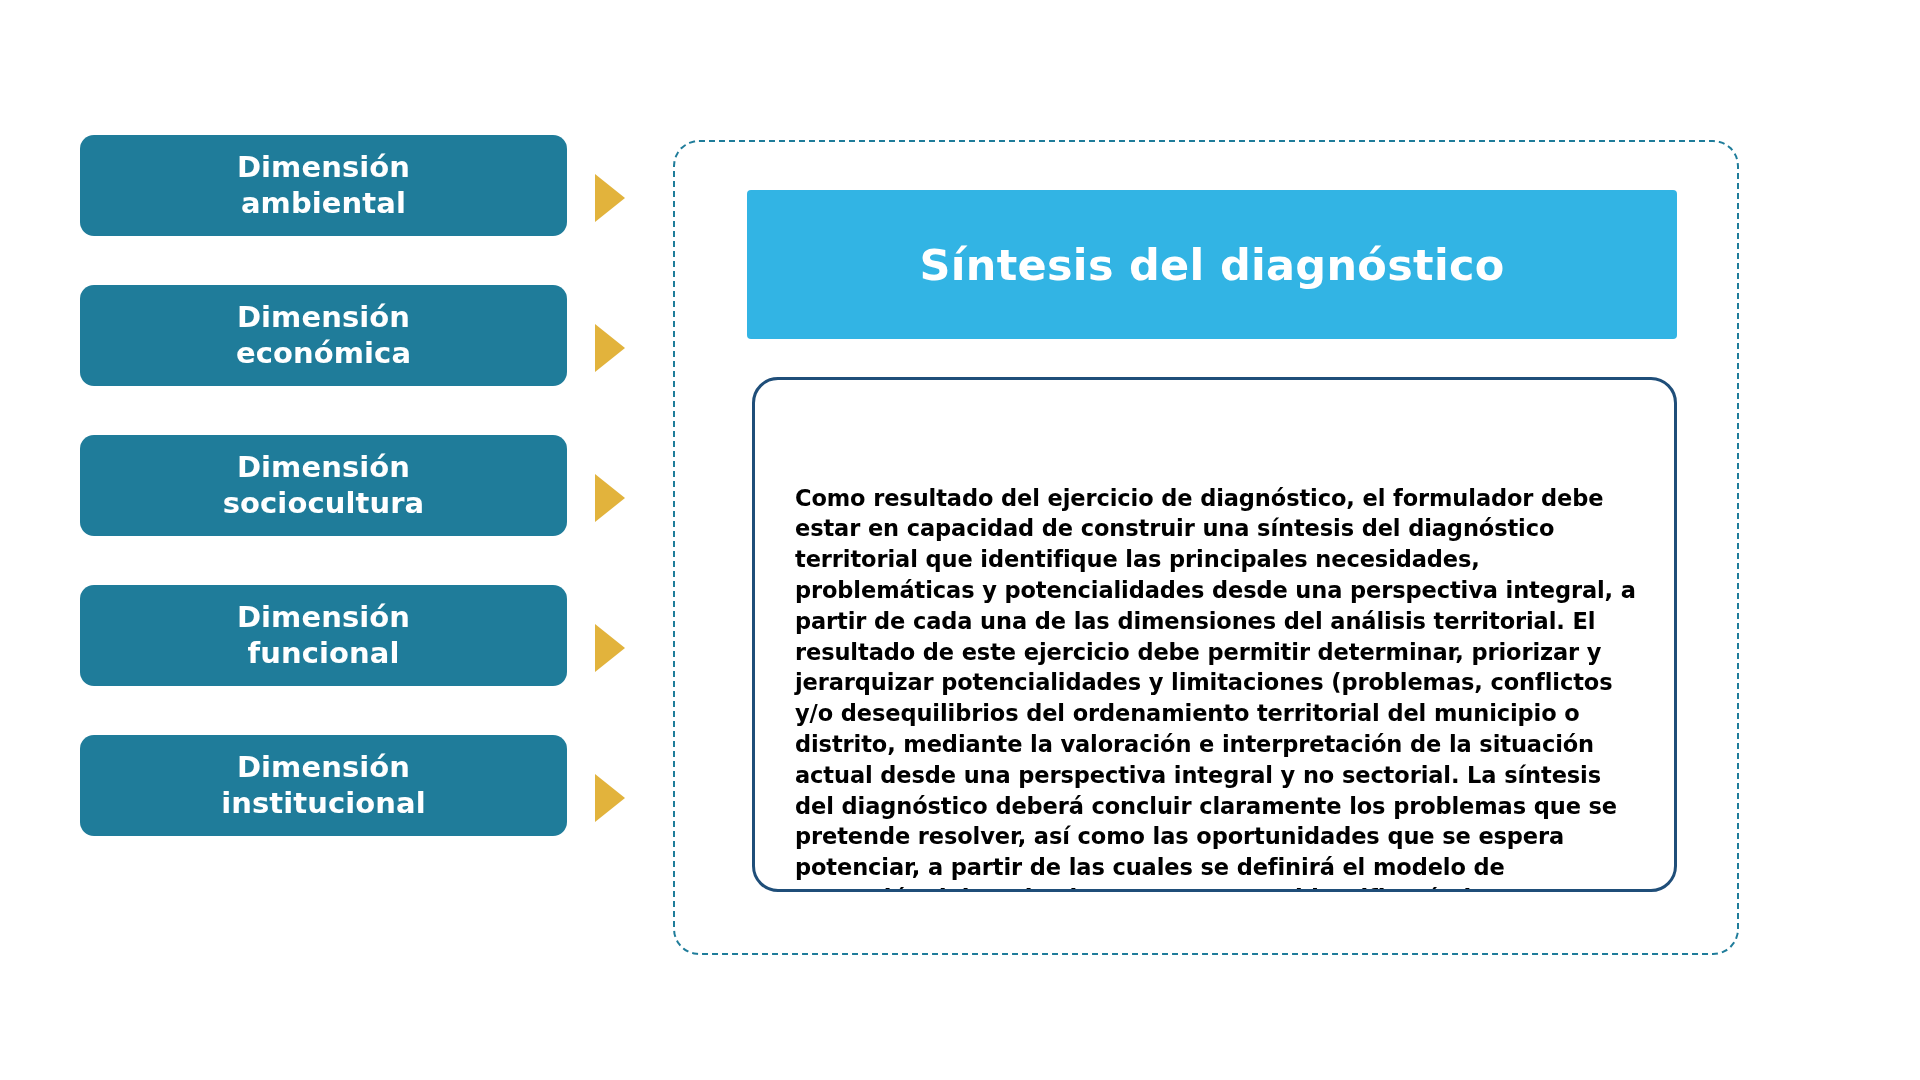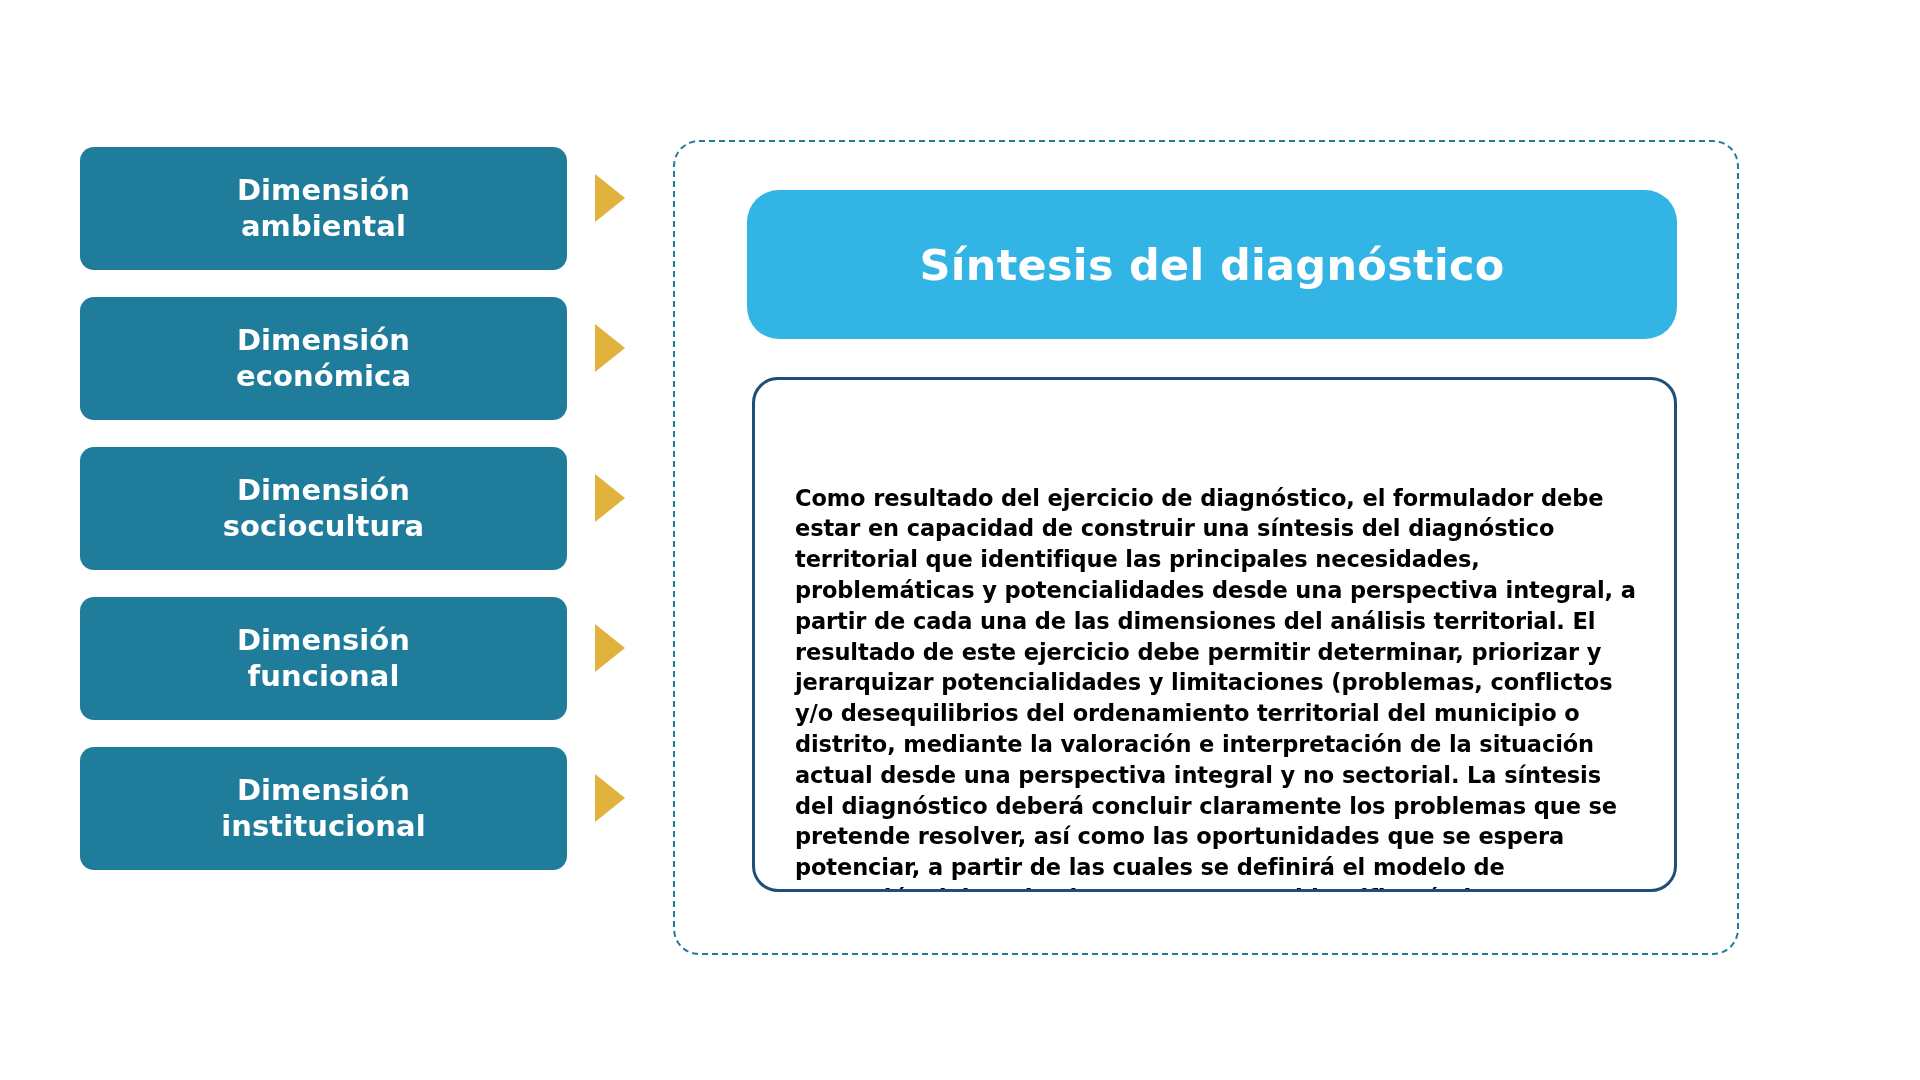--- a/index.html
+++ b/index.html
@@ -34,23 +34,23 @@
 
   .dim-row {
     position: relative;
     height: 125px;
     margin-bottom: 25px;
   }
 
   .dim-card {
     position: absolute;
     left: 0;
-    top: 12px;
+    top: 0;
     width: 487px;
-    height: 123px;
+    height: 101px;
     background: #1f7c9a;
     border-radius: 14px;
     display: flex;
     align-items: center;
     justify-content: center;
     box-sizing: border-box;
     padding: 0 17px;
   }
 
   .dim-label {
@@ -87,21 +87,21 @@
     box-sizing: border-box;
   }
 
   .panel-header {
     position: absolute;
     left: 72px;
     top: 48px;
     width: 930px;
     height: 149px;
     background: #32b4e4;
-    border-radius: 32px;
+    border-radius: 4px;
     display: flex;
     align-items: center;
     justify-content: center;
     box-sizing: border-box;
   }
 
   .panel-header-title {
     color: #ffffff;
     font-size: 43px;
     font-weight: bold;

